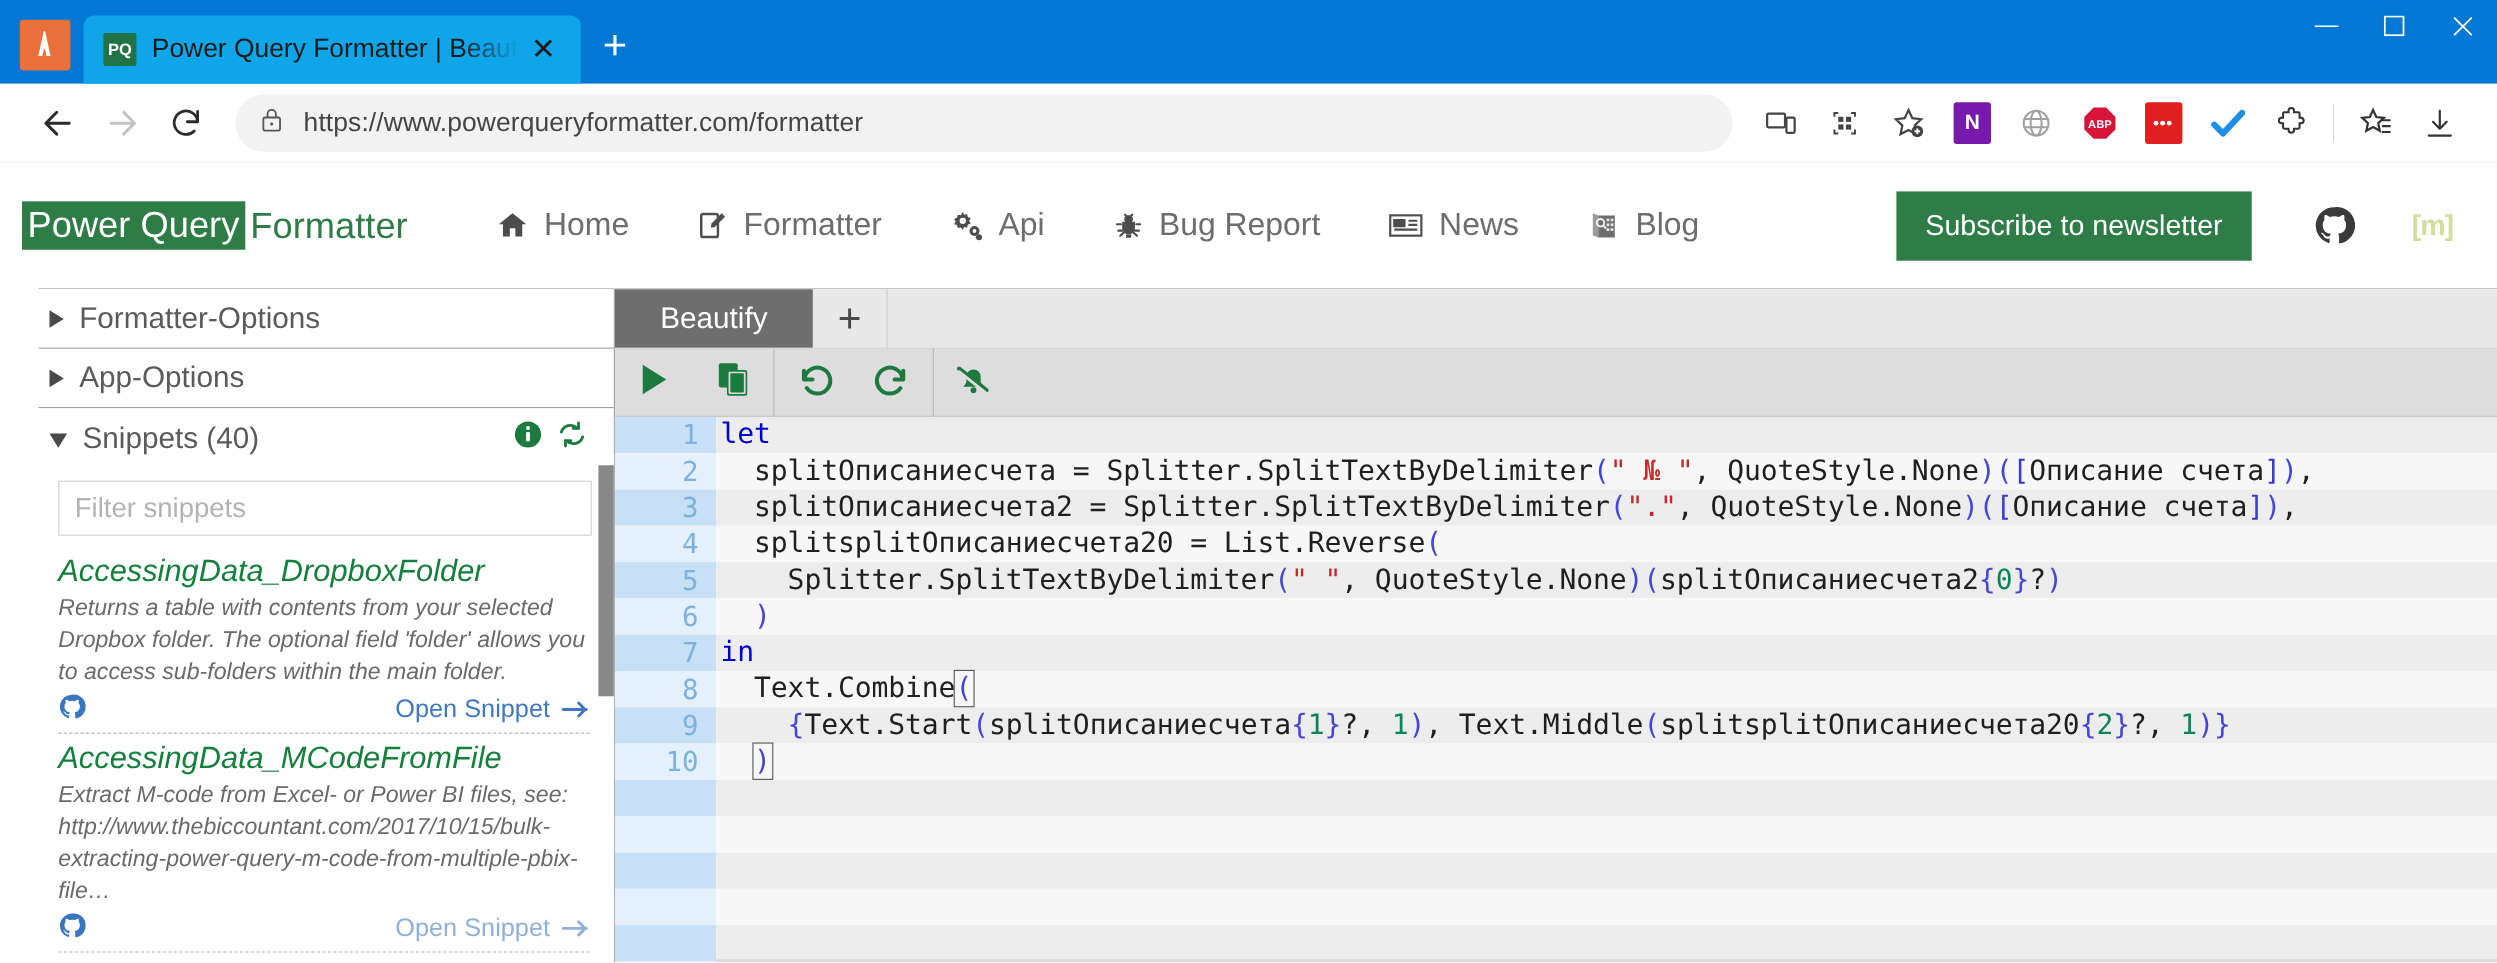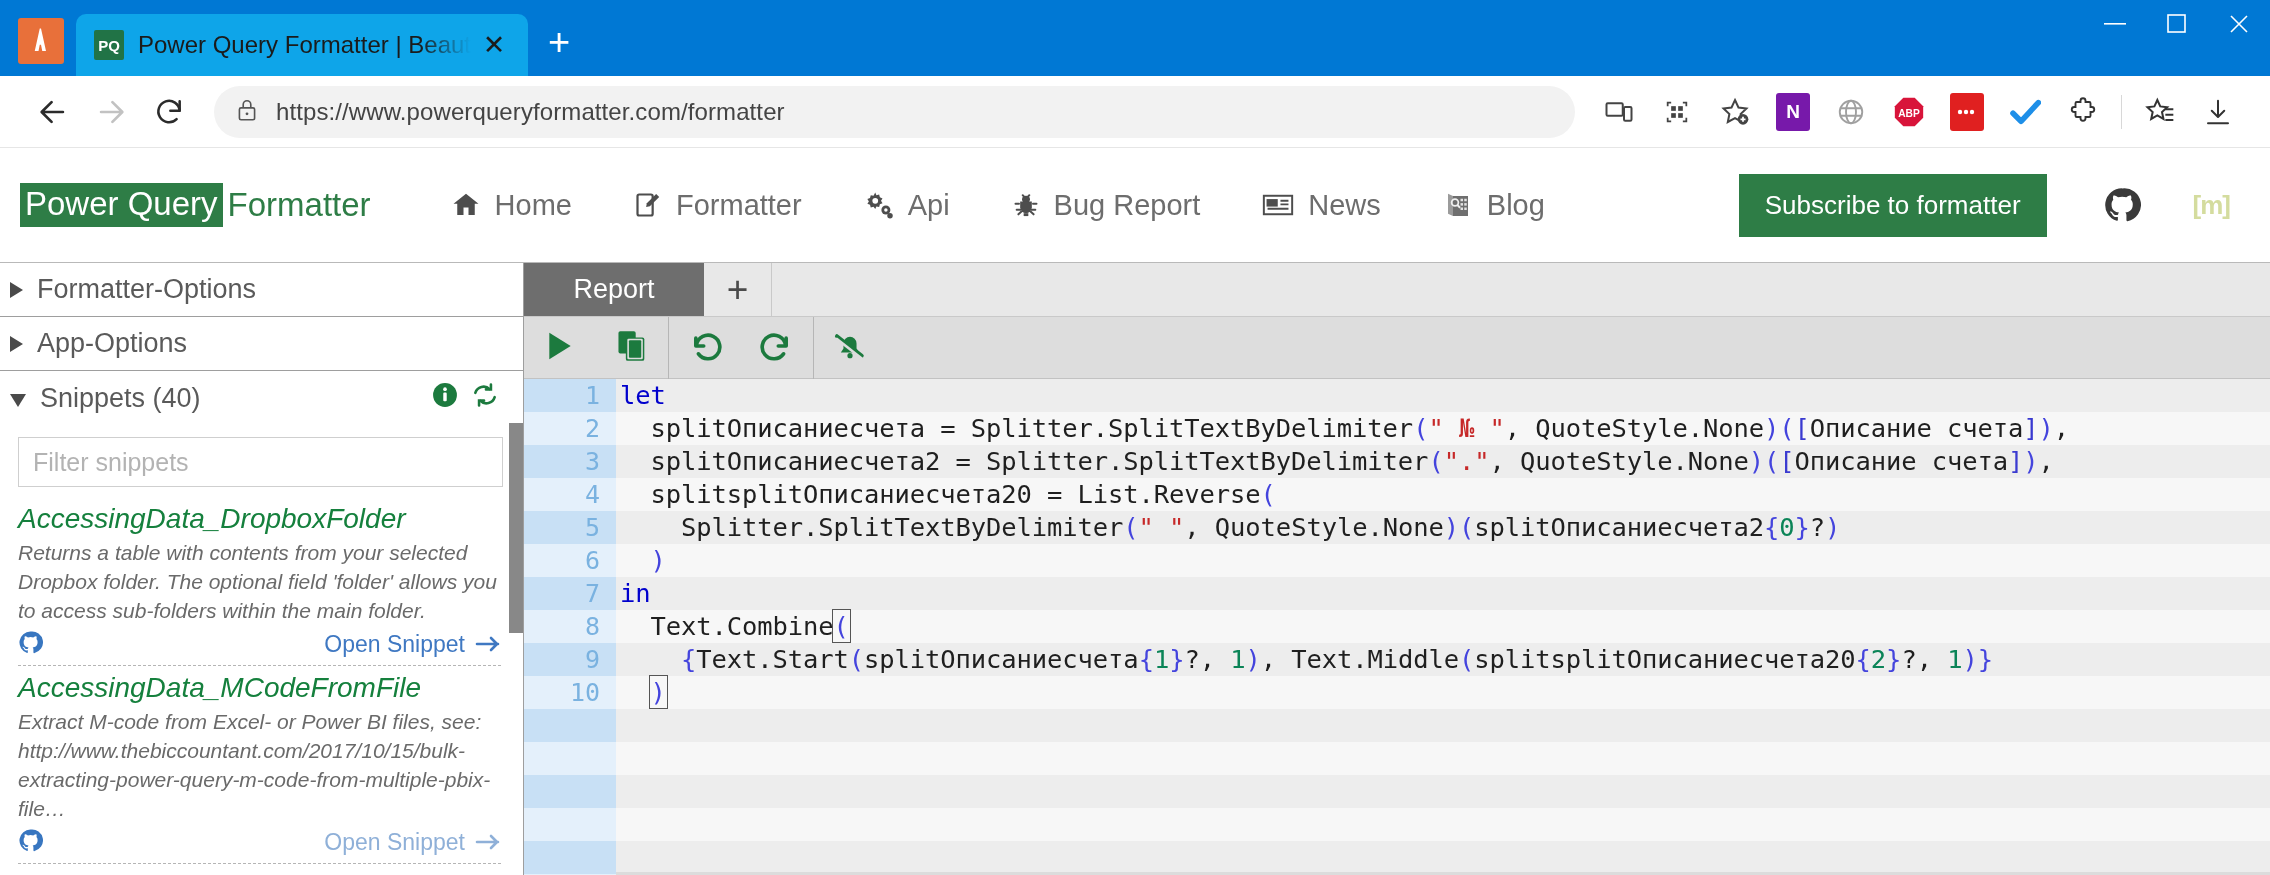--- a/index.html
+++ b/index.html
@@ -125,21 +125,21 @@
     padding: 16px 26px; white-space: nowrap;
     margin-left: auto; flex: none;
   }
   .gh-btn { margin-left: 56px; flex: none; display:flex; align-items:center; }
   .m-logo {
     margin-left: 52px; flex:none; color:#cdd68e; font-size: 26px;
     font-weight: bold; letter-spacing:-1px; opacity:.85;
   }
 
   
-  .workspace { display: flex; height: 613px; border-top: 1px solid #b9b9b9; }
+  .workspace { display: flex; height: 613px; border-top: 1px solid #b9b9b9; margin-left: 35px; }
 
   
   .sidebar {
     width: 524px; flex: none; position: relative;
     border-right: 1px solid #9e9e9e; background: #fff;
     display: flex; flex-direction: column;
   }
   .panel-head {
     height: 54px; display: flex; align-items: center;
     border-bottom: 1px solid #9e9e9e;
@@ -471,21 +471,21 @@
                 </g>
                 <circle cx="9.6" cy="10" r="2.7" fill="none" stroke="#f0f0f0" stroke-width="1.4"></circle>
                 <path d="M11.5 12l2.2 2.2" stroke="#f0f0f0" stroke-width="1.6"></path>
               </svg>
           </span>
           <span>Blog</span>
         </div>
 
       </div>
 
-      <div class="subscribe">Subscribe to formatter</div>
+      <div class="subscribe">Subscribe to newsletter</div>
 
       <div class="gh-btn">
         <svg width="38" height="38" viewBox="0 0 24 24" fill="#3a3a3a">
             <path d="M12 1.5A10.5 10.5 0 0 0 8.7 22c.5.1.7-.2.7-.5v-2c-2.9.6-3.5-1.3-3.5-1.3-.5-1.2-1.2-1.5-1.2-1.5-.9-.6.1-.6.1-.6 1 .1 1.6 1.1 1.6 1.1.9 1.6 2.5 1.1 3.1.9.1-.7.4-1.1.6-1.4-2.3-.3-4.7-1.2-4.7-5.2 0-1.1.4-2 1.1-2.8-.1-.3-.5-1.3.1-2.7 0 0 .9-.3 2.9 1.1a9.8 9.8 0 0 1 5.2 0c2-1.4 2.9-1.1 2.9-1.1.6 1.4.2 2.4.1 2.7.7.8 1.1 1.7 1.1 2.8 0 4-2.4 4.9-4.7 5.2.4.3.7 1 .7 2v3c0 .3.2.6.7.5A10.5 10.5 0 0 0 12 1.5z"></path>
           </svg>
       </div>
 
       <div class="m-logo">[m]</div>
     </div>
 
@@ -570,21 +570,21 @@
 
         <div class="side-scroll" style="top:150px; height:463px;">
           <div class="thumb" style="height:210px; margin-top:10px;"></div>
         </div>
       </div>
 
       <div class="editor">
 
         <div class="tabstrip">
           <div class="etab">
-            <span>Report</span>
+            <span>Beautify</span>
           </div>
           <div class="etab-add">+</div>
           <div class="etab-rest"></div>
         </div>
 
         <div class="etoolbar">
           <div class="tb-group">
             <div class="tb-btn">
               <span>
                 <svg width="30" height="32" viewBox="0 0 22 24" fill="#1c7a3e">

